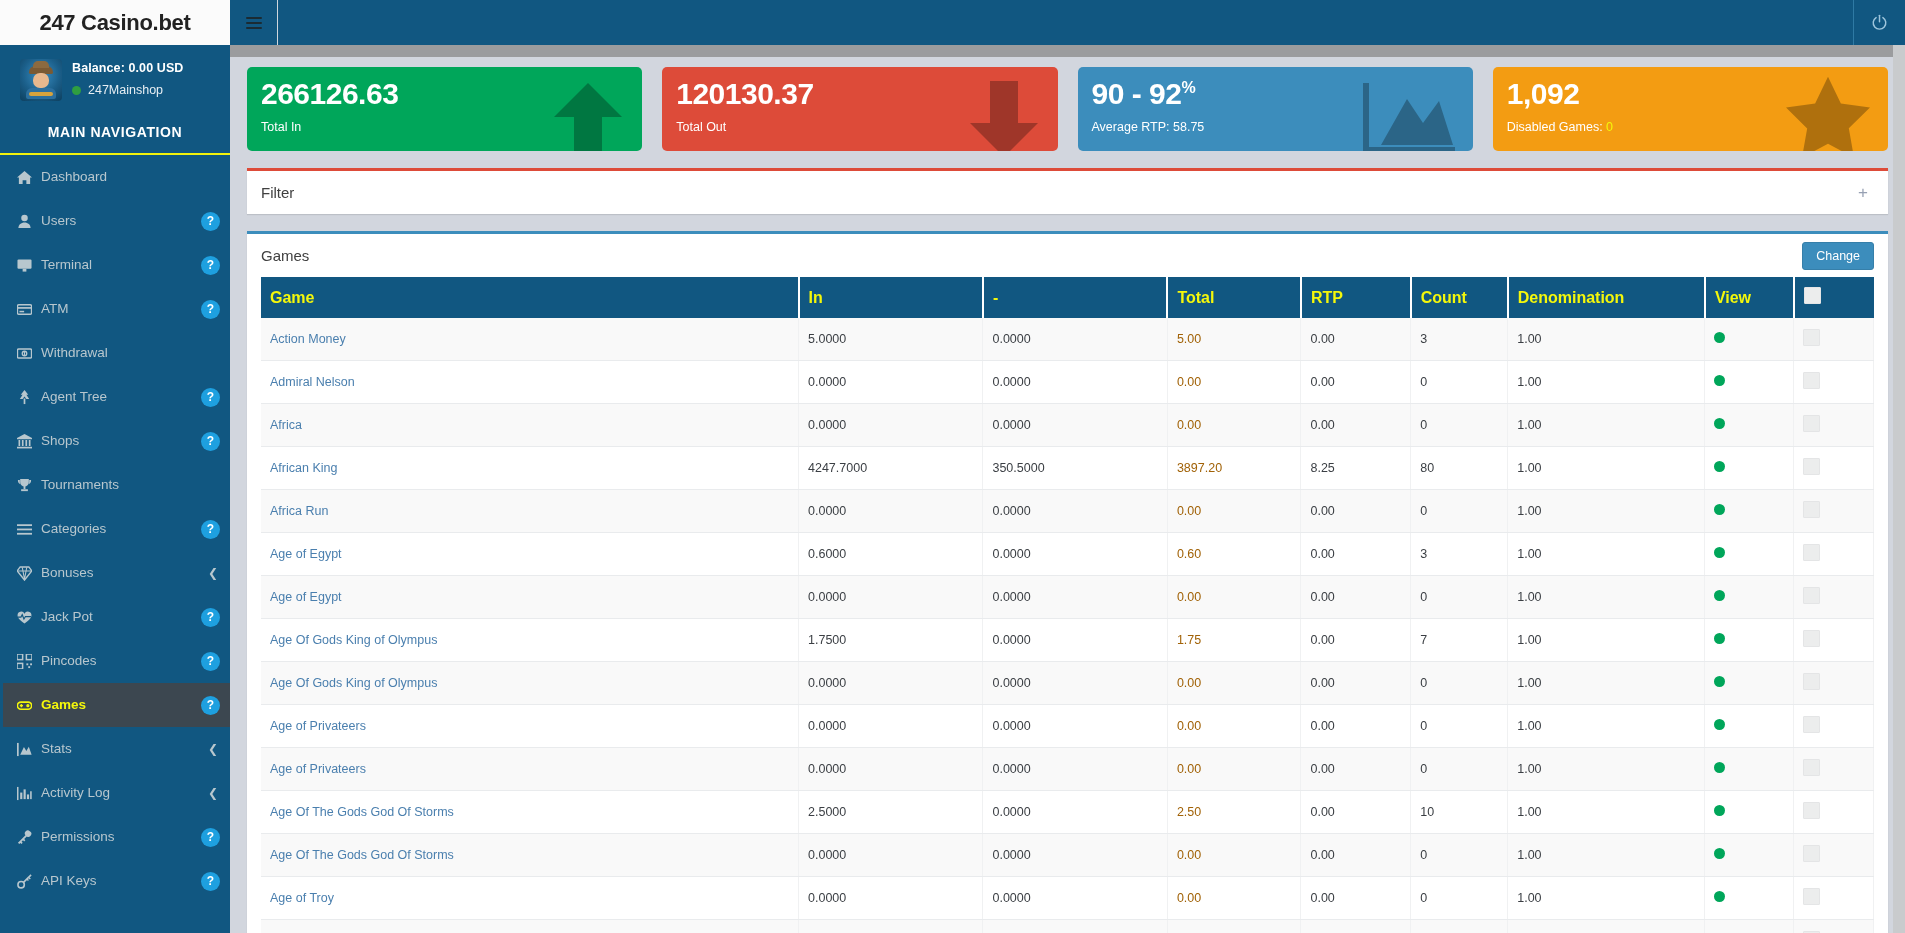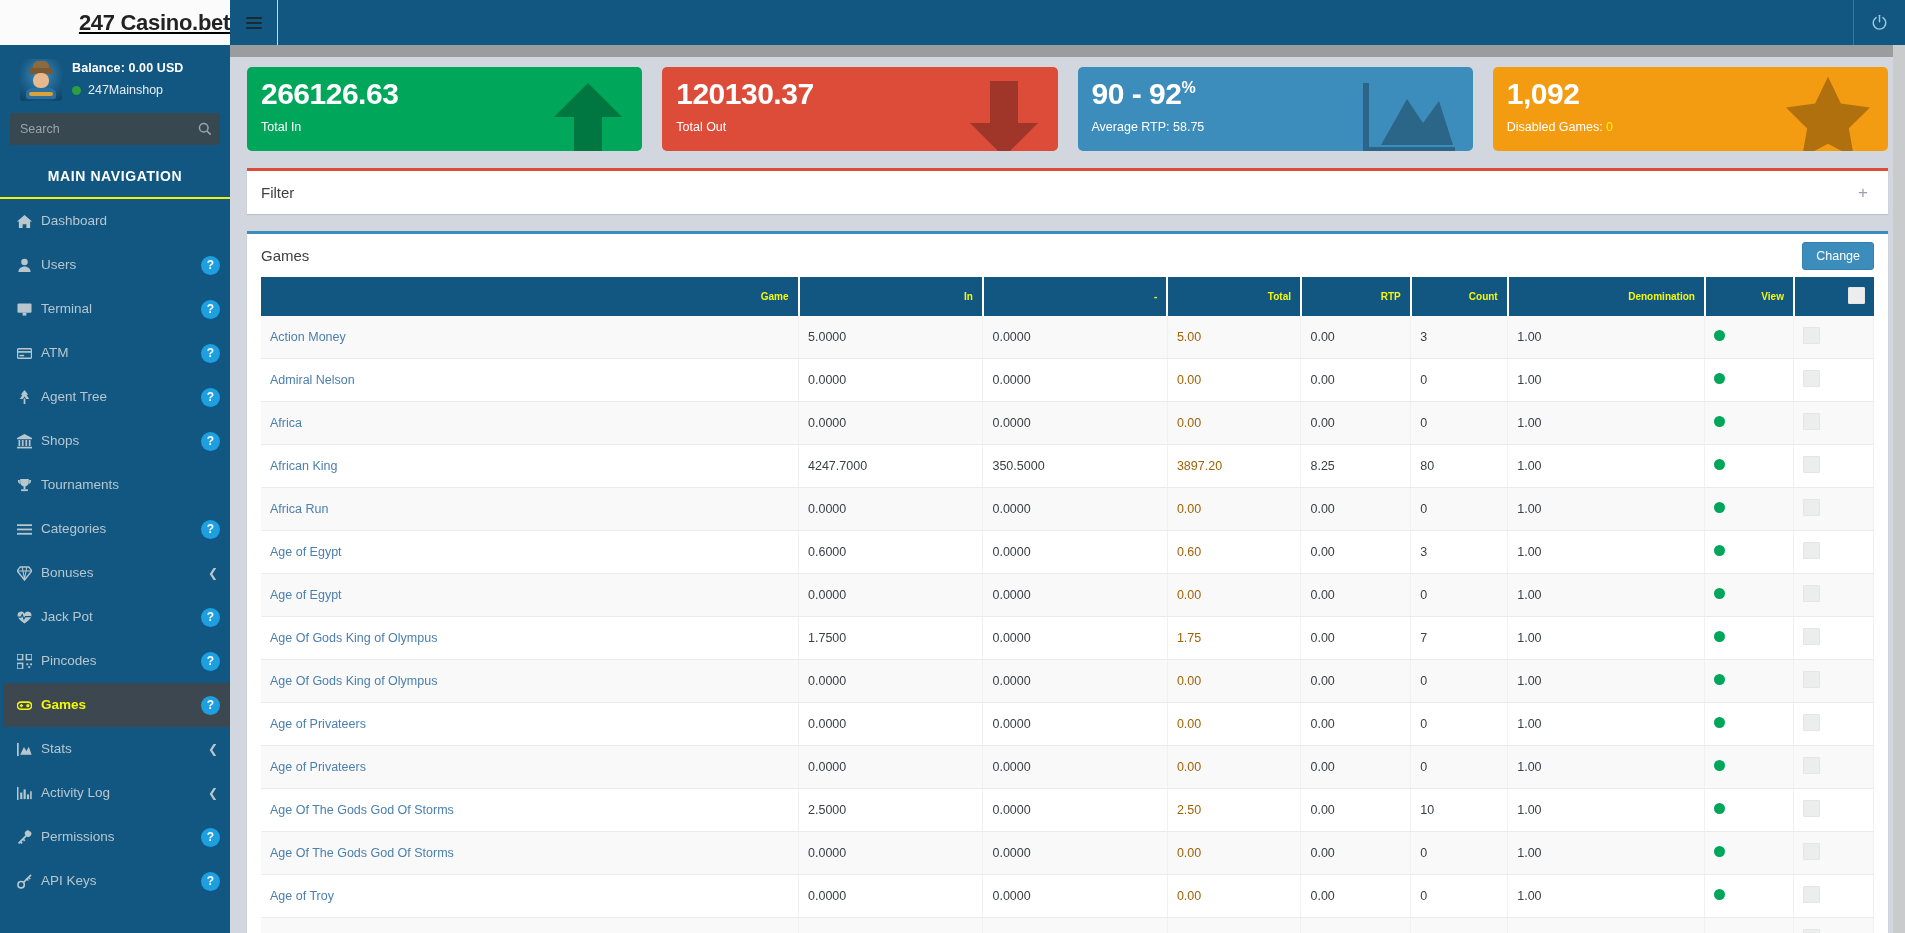--- a/index.html
+++ b/index.html
@@ -13,21 +13,21 @@
 
   
   .sidebar {
     width: 230px; min-width: 230px; height: 933px;
     background: #115781;
     position: relative; z-index: 5;
     overflow: hidden;
   }
   .logo-bar {
     height: 45px; background: #fbfbfb;
-    display: flex; align-items: center; justify-content: flex-end; text-decoration: underline;
+    display: flex; align-items: center; justify-content: center;
   }
   .logo-text {
     font-size: 22px; font-weight: bold; color: #222; letter-spacing: -0.3px;
   }
   .user-panel {
     padding: 14px 10px 12px 20px;
     display: flex; align-items: flex-start; gap: 10px;
   }
   .avatar {
     width: 42px; height: 42px; border-radius: 4px;
@@ -160,22 +160,22 @@
   .btn-change {
     background: #3c8dbc; border: 1px solid #367fa9; color: #fff;
     font-size: 12.5px; padding: 6px 13px; border-radius: 3px; cursor: pointer;
     font-family: "Liberation Sans", sans-serif;
   }
 
   
   .tbl-wrap { padding: 0 14px 0 14px; }
   table { width: 100%; border-collapse: collapse; table-layout: fixed; }
   thead th {
-    background: #115781; color: #f4f70b; font-size: 10px; font-weight: bold;
-    text-align: right; padding: 10px 9px; border-right: 2px solid #fff;
+    background: #115781; color: #f4f70b; font-size: 16px; font-weight: bold;
+    text-align: left; padding: 10px 9px; border-right: 2px solid #fff;
     white-space: nowrap;
   }
   thead th:last-child { border-right: 0; }
   tbody td {
     font-size: 12.5px; color: #3b3f44; padding: 11px 9px;
     border-bottom: 1px solid #e9ebed; border-right: 1px solid #f0f1f2;
     white-space: nowrap; overflow: hidden; text-overflow: ellipsis;
   }
   tbody tr:nth-child(odd) { background: #f9f9f9; }
   tbody tr:nth-child(even) { background: #fff; }
@@ -221,31 +221,20 @@
       </div>
       <div class="user-info">
         <div class="balance">Balance: 0.00 USD</div>
         <div class="shop-line">
           <span class="dot-green"></span>
           <span class="shop-name">247Mainshop</span>
         </div>
       </div>
     </div>
 
-    <div class="search-wrap">
-      <div class="search-box">
-        <input type="text" placeholder="Search" style="">
-        <button class="search-btn">
-          <svg width="14" height="14" viewBox="0 0 16 16">
-            <circle cx="6.6" cy="6.6" r="4.9" fill="none" stroke="#9aa4aa" stroke-width="1.7"></circle>
-            <line x1="10.3" y1="10.3" x2="14.5" y2="14.5" stroke="#9aa4aa" stroke-width="1.9"></line>
-          </svg>
-        </button>
-      </div>
-    </div>
 
     <div class="nav-title">MAIN NAVIGATION</div>
 
     <ul class="nav" id="nav-list">
         <li class="nav-item">
           <span class="ico">
             <svg width="15" height="15" viewBox="0 0 16 16" fill="currentColor">
               <path d="M8 1L0 8h2v7h4v-4h4v4h4V8h2z"></path>
             </svg>
           </span>
@@ -274,20 +263,30 @@
         <li class="nav-item">
           <span class="ico">
             <svg width="15" height="15" viewBox="0 0 16 16" fill="currentColor">
               <rect x="0.5" y="3" width="15" height="10" rx="1.4" fill="none" stroke="currentColor" stroke-width="1.5"></rect>
               <rect x="0.5" y="5.4" width="15" height="1.8"></rect>
               <rect x="2.6" y="9.4" width="5" height="1.6"></rect>
             </svg>
           </span>
           <span class="lbl">ATM</span>
           <span class="badge-q">?</span>
+        </li>
+        <li class="nav-item">
+          <span class="ico">
+            <svg width="15" height="15" viewBox="0 0 16 16" fill="currentColor">
+              <rect x="0.5" y="3.2" width="15" height="9.6" rx="1.2" fill="none" stroke="currentColor" stroke-width="1.5"></rect>
+              <circle cx="8" cy="8" r="2.4" fill="none" stroke="currentColor" stroke-width="1.4"></circle>
+              <rect x="7.4" y="6.4" width="1.2" height="3.2"></rect>
+            </svg>
+          </span>
+          <span class="lbl">Withdrawal</span>
         </li>
         <li class="nav-item">
           <span class="ico">
             <svg width="15" height="15" viewBox="0 0 16 16" fill="currentColor">
               <path d="M8 0L4 5h2L3 9.5h3L8 7l2 2.5h3L10 5h2z"></path>
               <rect x="7.1" y="9" width="1.8" height="6"></rect>
             </svg>
           </span>
           <span class="lbl">Agent Tree</span>
           <span class="badge-q">?</span>

